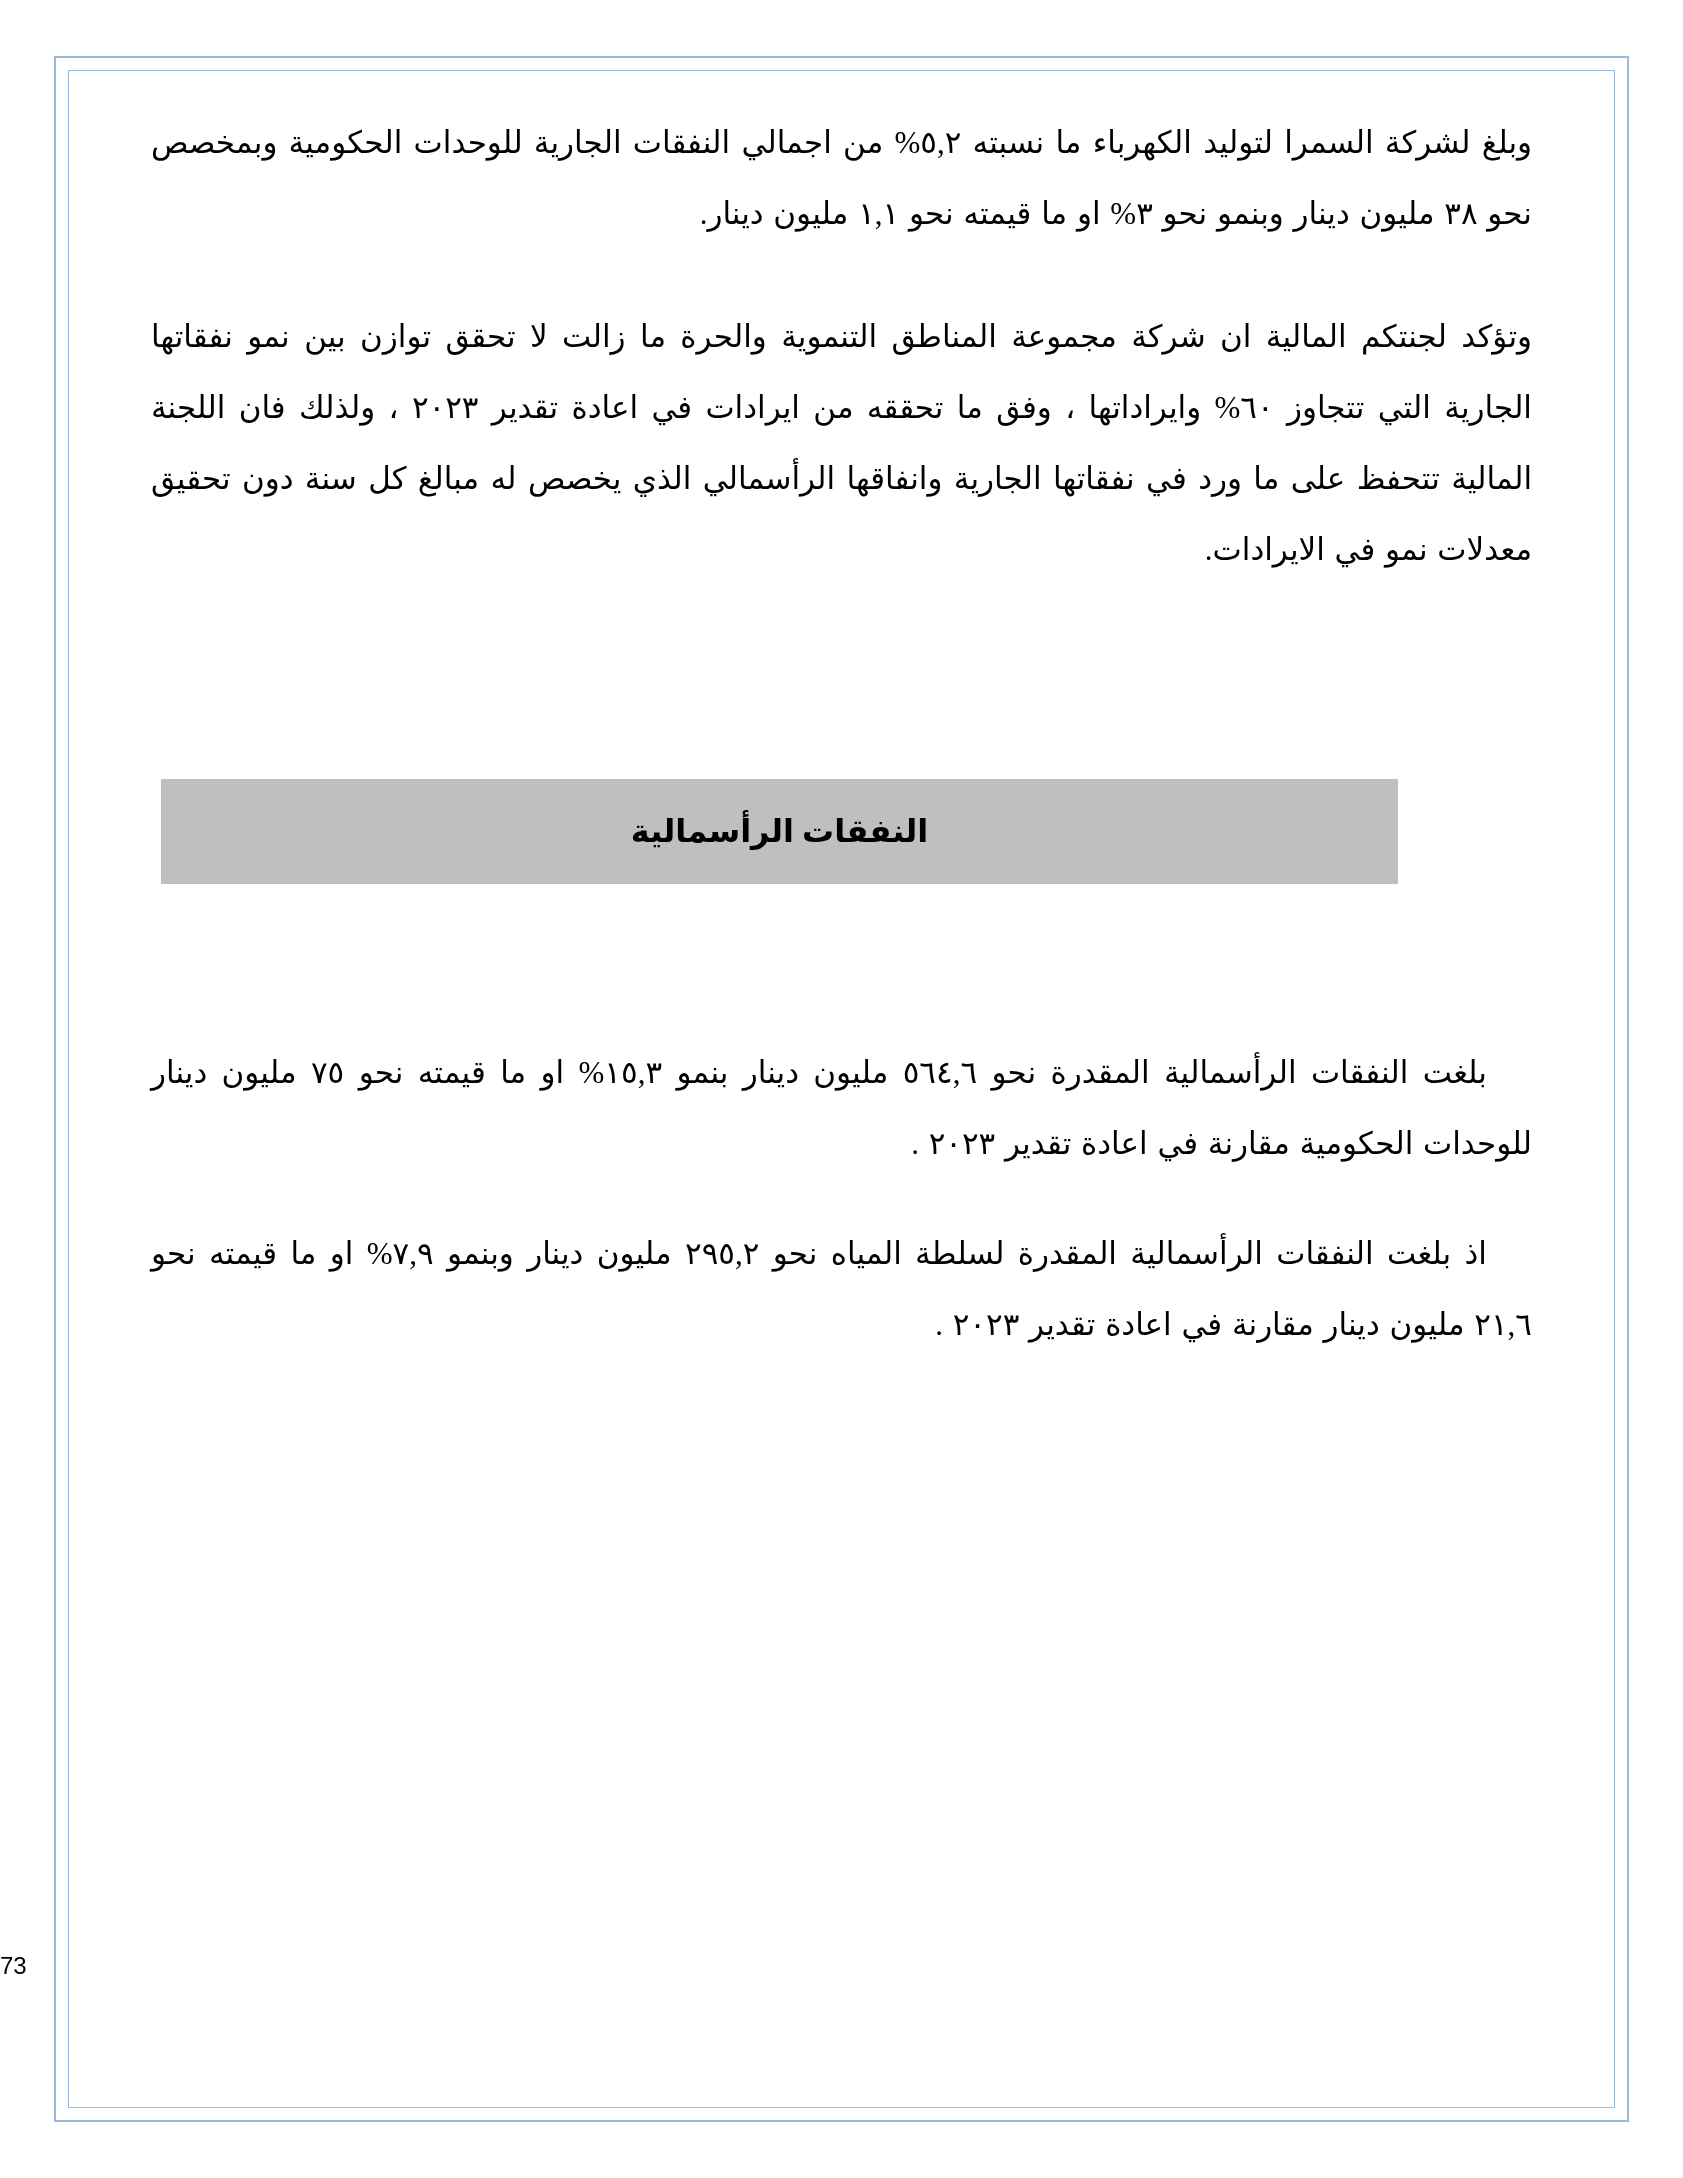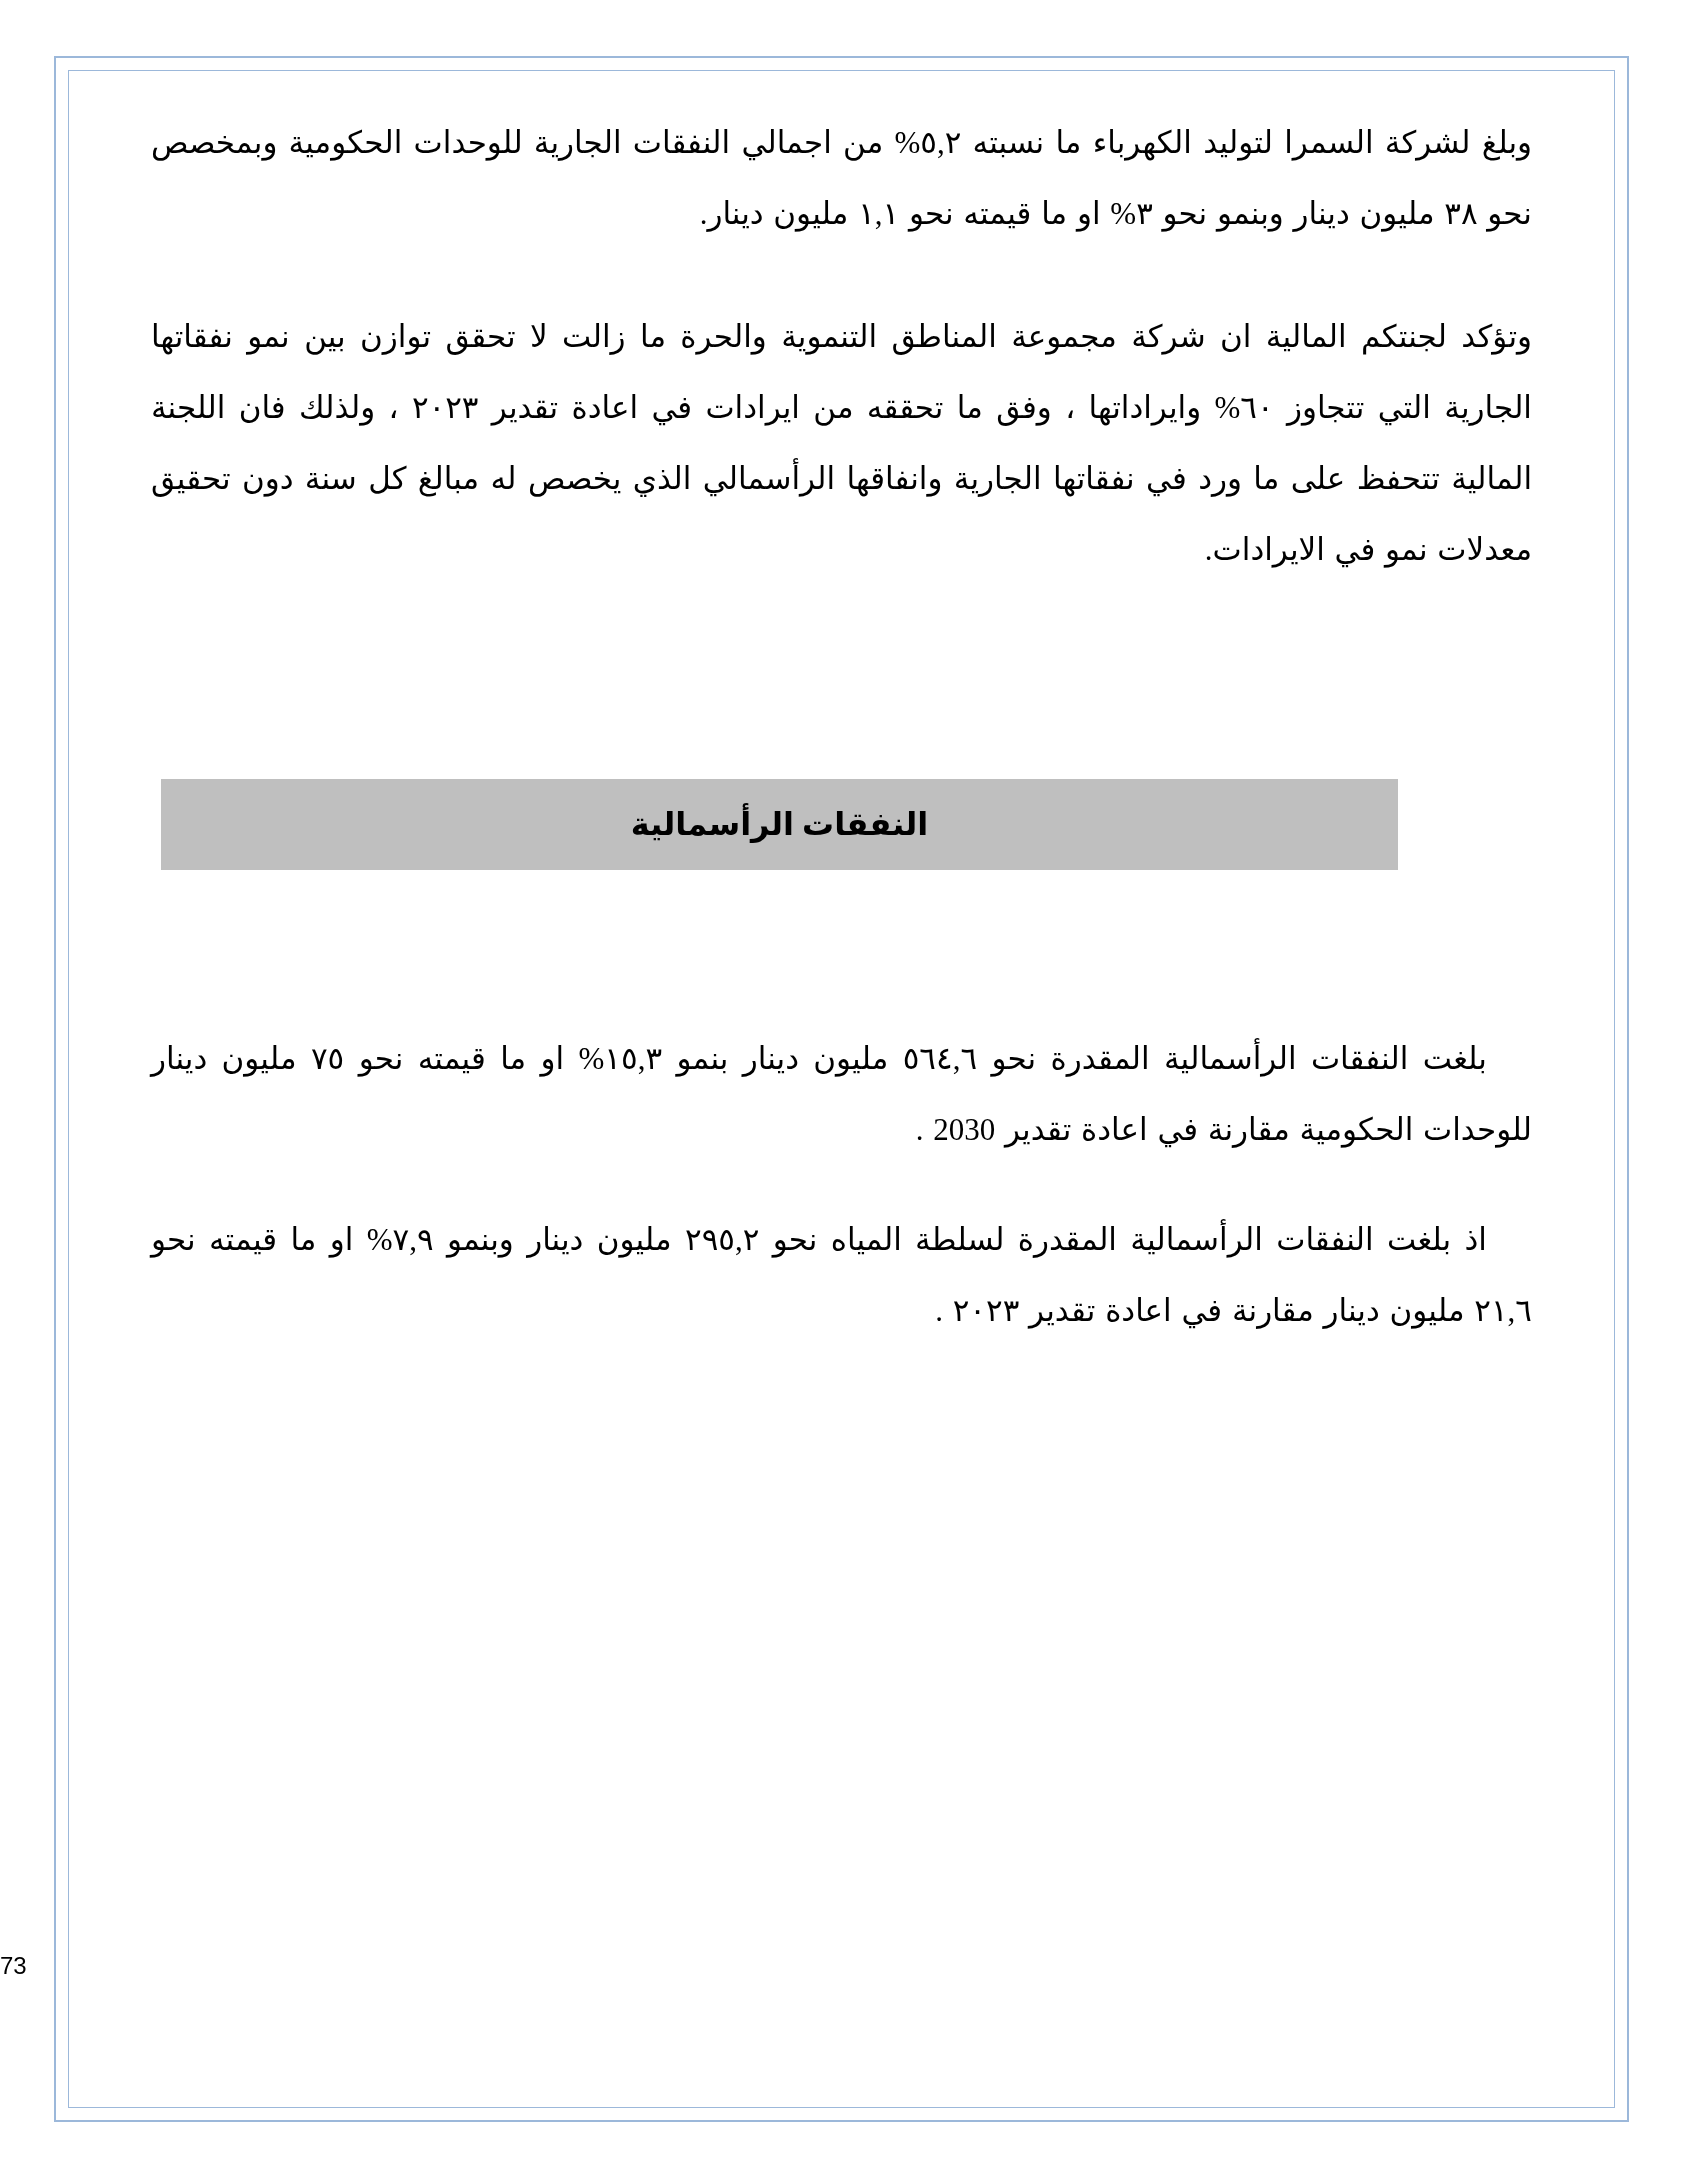--- a/index.html
+++ b/index.html
@@ -55,21 +55,21 @@
   .heading {
     background: var(--heading_bg);
     margin-top: 193px;
     margin-bottom: 153px;
     margin-right: 134px;
     margin-left: 10px;
     text-align: center;
     font-weight: bold;
     font-size: 32px;
     line-height: 2.1;
-    padding: 12px 0;
+    padding: 19px 0;
     color: var(--text);
   }
   .page-number {
     position: absolute;
     left: 0;
     right: 0;
     bottom: 198px;
     text-align: left;
     font-size: 24px;
     color: var(--text);
@@ -86,21 +86,21 @@
 
   <div class="content" dir="rtl">
 
     <p class="para">وبلغ لشركة السمرا لتوليد الكهرباء ما نسبته ٥,٢% من اجمالي النفقات الجارية للوحدات الحكومية وبمخصص نحو ٣٨ مليون دينار وبنمو نحو ٣% او ما قيمته نحو ١,١ مليون دينار.</p>
 
 
     <p class="para">وتؤكد لجنتكم المالية ان شركة مجموعة المناطق التنموية والحرة ما زالت لا تحقق توازن بين نمو نفقاتها الجارية التي تتجاوز ٦٠% وايراداتها ، وفق ما تحققه من ايرادات في  اعادة تقدير ٢٠٢٣ ، ولذلك فان اللجنة المالية تتحفظ على ما ورد في نفقاتها الجارية وانفاقها الرأسمالي الذي يخصص له مبالغ كل سنة دون تحقيق معدلات نمو في الايرادات.</p>
 
     <div class="heading">النفقات الرأسمالية</div>
 
-    <p class="para indent">بلغت النفقات الرأسمالية المقدرة نحو ٥٦٤,٦ مليون دينار بنمو ١٥,٣% او ما قيمته نحو ٧٥ مليون دينار للوحدات الحكومية مقارنة في اعادة تقدير 2030 .</p>
+    <p class="para indent">بلغت النفقات الرأسمالية المقدرة نحو ٥٦٤,٦ مليون دينار بنمو ١٥,٣% او ما قيمته نحو ٧٥ مليون دينار للوحدات الحكومية مقارنة في اعادة تقدير ٢٠٢٣ .</p>
 
     <p class="para indent">اذ بلغت النفقات الرأسمالية المقدرة لسلطة المياه نحو ٢٩٥,٢ مليون دينار وبنمو ٧,٩% او ما قيمته نحو ٢١,٦ مليون دينار مقارنة في اعادة تقدير ٢٠٢٣ .</p>
 
   </div>
 
   <div class="page-number">73</div>
 
 </div>
 
 

